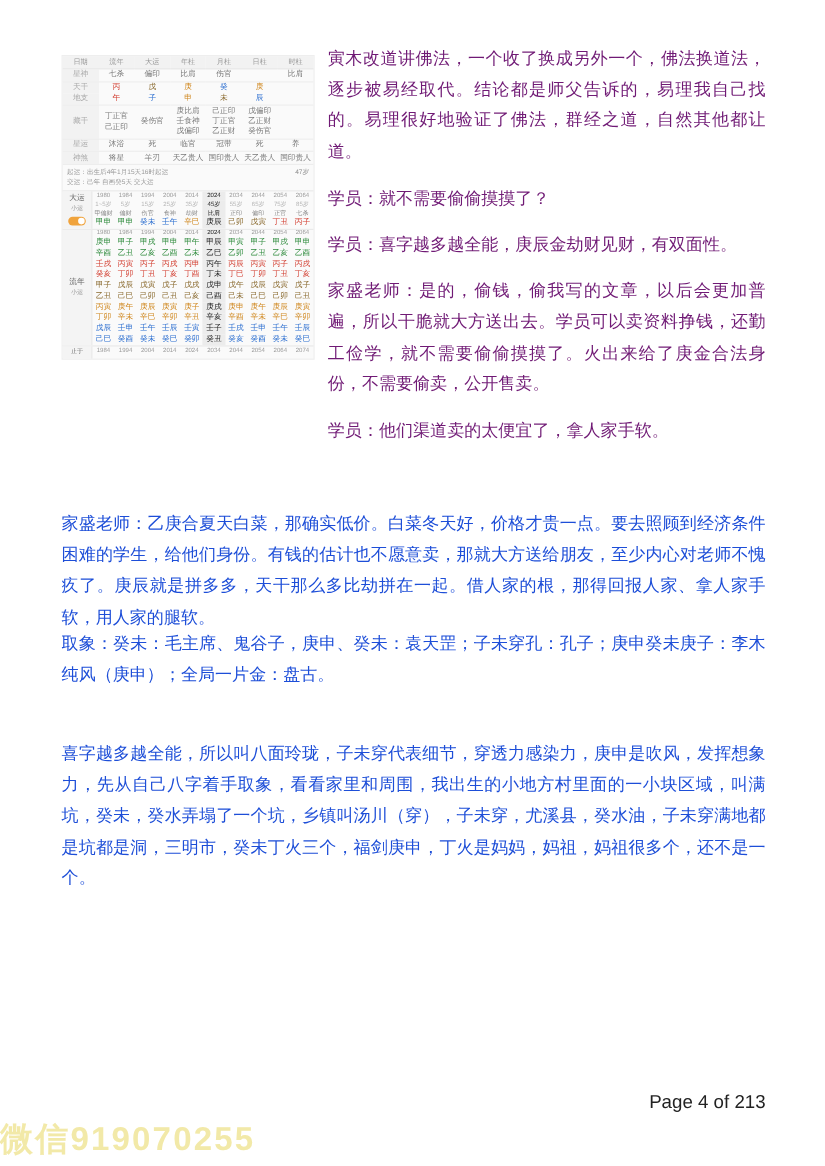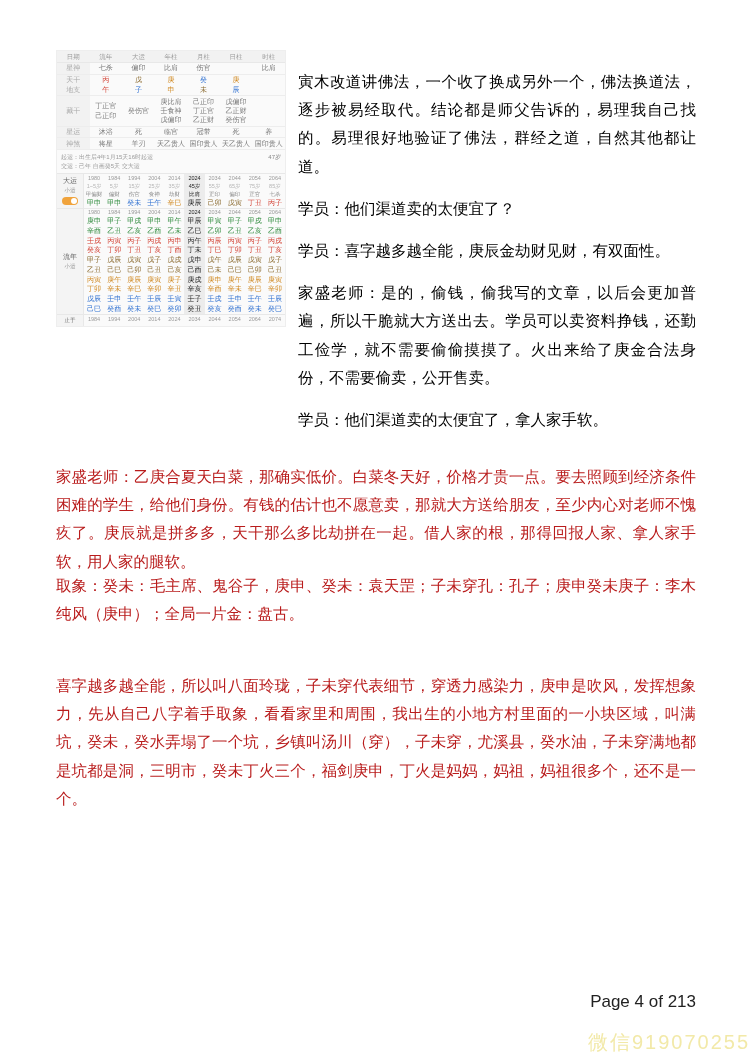--- a/index.html
+++ b/index.html
@@ -144,57 +144,57 @@
   .yr td { color: #9a9a9a; font-size: 5.5px; }
   .age td { color: #b5b5b5; font-size: 5.5px; }
   .gz td { font-size: 7px; }
   .ss td { font-size: 5.5px; color: #8a8a8a; }
   .sel { background: #ececec; font-weight: bold; color: #222 !important; }
 
   
   .right-col {
     position: absolute;
     left: 298px;
-    top: 68px;
+    top: 40px;
     width: 398px;
     font-size: 15.5px;
     line-height: 1.82;
-    color: #000000;
+    color: #701a75;
     text-align: justify;
   }
   .right-col p { margin: 0 0 14px 0; }
   .full-col {
     position: absolute;
     left: 56px;
     width: 640px;
     font-size: 15.5px;
     line-height: 1.82;
-    color: #b91c1c;
+    color: #1d4ed8;
     text-align: justify;
   }
   .full-col p { margin: 0 0 14px 0; }
   #para-wrap { top: 463px; }
   #para-quxiang { top: 572px; font-family: Liberation Serif, serif; }
   #para-last { top: 672px; }
 
   .page-num {
     position: absolute;
     right: 54px;
     bottom: 48px;
     font-size: 17px;
     color: #222;
   }
   .watermark {
     position: absolute;
     left: 0;
     right: 0;
     bottom: 4px;
-    text-align: right;
-    font-size: 20px;
-    font-weight: normal;
+    text-align: left;
+    font-size: 30px;
+    font-weight: bold;
     color: #f2e9a8;
     letter-spacing: 2px;
     font-family: "Liberation Sans", sans-serif;
   }
 </style>
 </head>
 <body>
 
 <div class="page">
 
@@ -536,21 +536,21 @@
           </tr>
         </tbody>
           </table>
       </div>
     </div>
 
   </div>
 
   <div class="right-col">
     <p>寅木改道讲佛法，一个收了换成另外一个，佛法换道法，逐步被易经取代。结论都是师父告诉的，易理我自己找的。易理很好地验证了佛法，群经之道，自然其他都让道。</p>
-    <p>学员：他们渠道卖的太便宜了？</p>
+    <p>学员：就不需要偷偷摸摸了？</p>
     <p>学员：喜字越多越全能，庚辰金劫财见财，有双面性。</p>
     <p>家盛老师：是的，偷钱，偷我写的文章，以后会更加普遍，所以干脆就大方送出去。学员可以卖资料挣钱，还勤工俭学，就不需要偷偷摸摸了。火出来给了庚金合法身份，不需要偷卖，公开售卖。</p>
     <p>学员：他们渠道卖的太便宜了，拿人家手软。</p>
   </div>
 
   <div class="full-col" id="para-wrap">
     <p>家盛老师：乙庚合夏天白菜，那确实低价。白菜冬天好，价格才贵一点。要去照顾到经济条件困难的学生，给他们身份。有钱的估计也不愿意卖，那就大方送给朋友，至少内心对老师不愧疚了。庚辰就是拼多多，天干那么多比劫拼在一起。借人家的根，那得回报人家、拿人家手软，用人家的腿软。</p>
   </div>
 
   <div class="full-col" id="para-quxiang">

